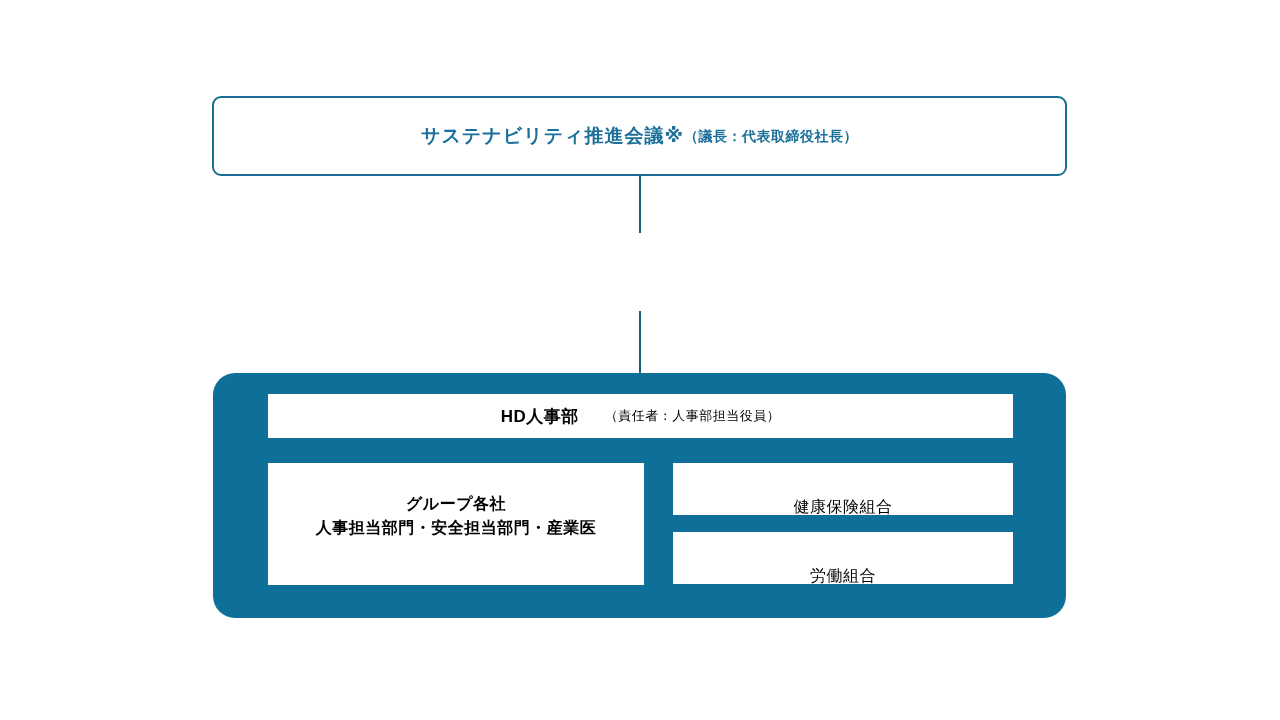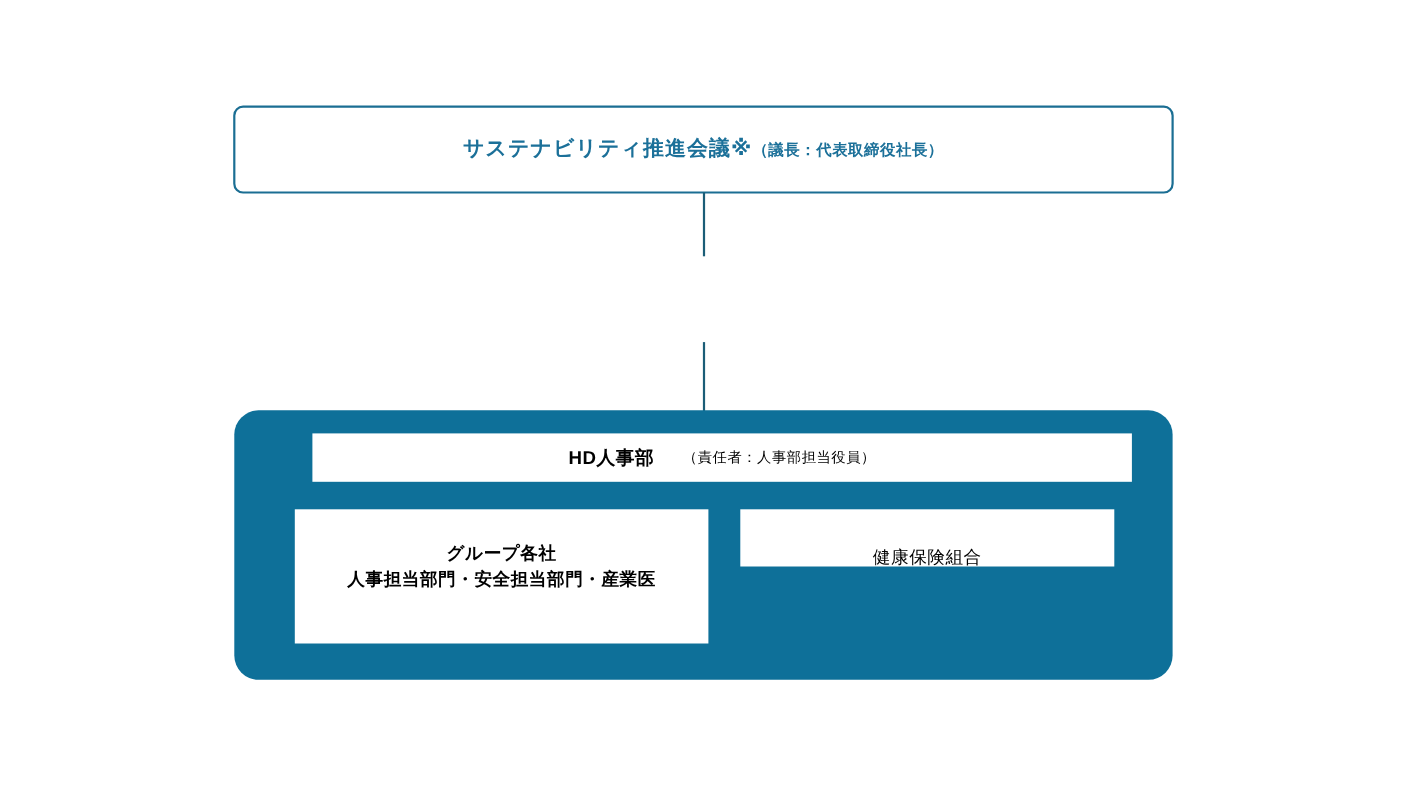--- a/index.html
+++ b/index.html
@@ -105,21 +105,20 @@
     text-align: center;
     color: #000000;
   }
 
   #card-hd {
     left: 55px;
     top: 21px;
     width: 745px;
     height: 44px;
     flex-direction: row;
-    margin-left: 16px;
   }
   #card-hd .hd-main {
     font-size: 17px;
     font-weight: bold;
     letter-spacing: 0.5px;
   }
   #card-hd .hd-note {
     font-size: 13px;
     font-weight: normal;
     letter-spacing: 0.5px;
@@ -186,16 +185,19 @@
 
     <div class="white-card" id="card-group">
       <span class="cg-line">グループ各社</span>
       <span class="cg-line">人事担当部門・安全担当部門・産業医</span>
     </div>
 
     <div class="white-card" id="card-kenpo">
       <span class="side-card-label">健康保険組合</span>
     </div>
 
+    <div class="white-card" id="card-union">
+      <span class="side-card-label">労働組合</span>
+    </div>
 
   </div>
 
 </div>
 
 </body></html>

